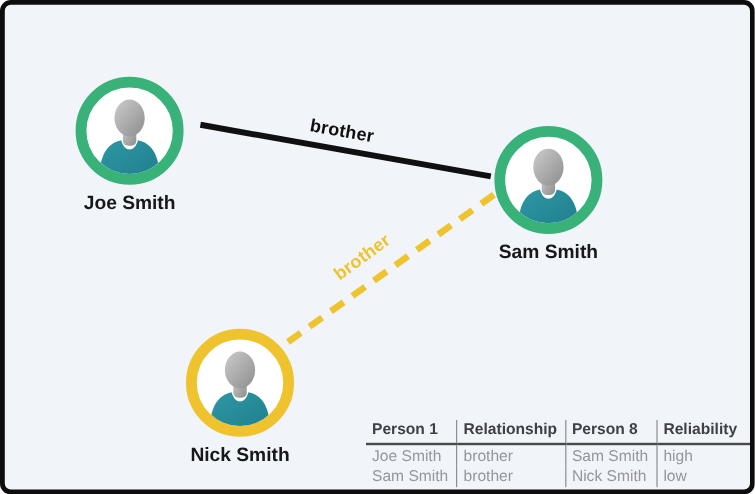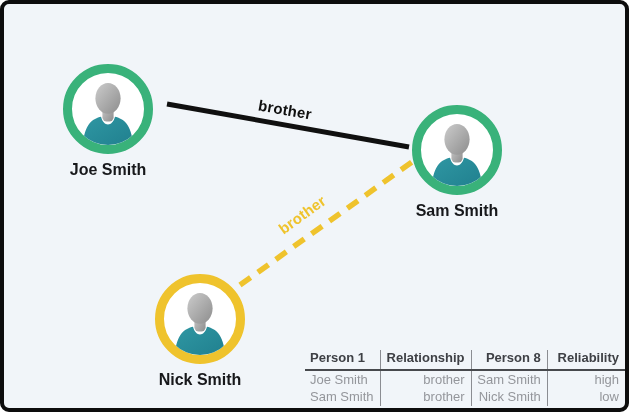--- a/index.html
+++ b/index.html
@@ -68,21 +68,21 @@
     color: #3e4045;
     border-bottom: 2px solid #47494d;
     padding: 0 6px 2px 5px;
     white-space: nowrap;
   }
   table.rel-table td {
     color: #94969b;
     padding: 1px 6px 0 5px;
     white-space: nowrap;
   }
-  table.rel-table .sep { border-left: 1.5px solid #8b8d92; text-align: right; }
+  table.rel-table .sep { border-left: 1.5px solid #8b8d92; }
   .col-p1 { width: 66px; } .col-rel { width: 79px; }
   .col-p2 { width: 66px; } .col-rely { width: 78px; }
 
   .hidden-defs { position: absolute; width: 0; height: 0; }
 </style>
 </head>
 <body>
 
 <svg class="hidden-defs" aria-hidden="true">
   <defs>

